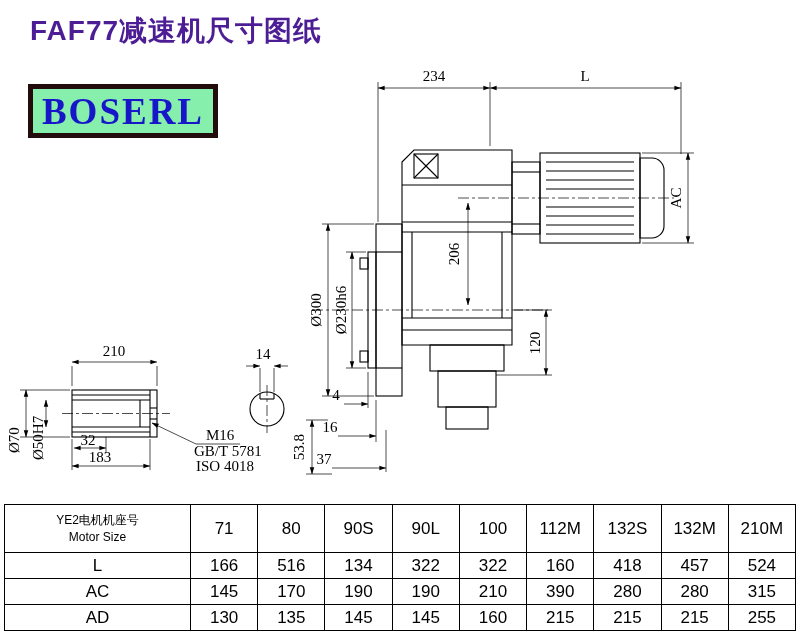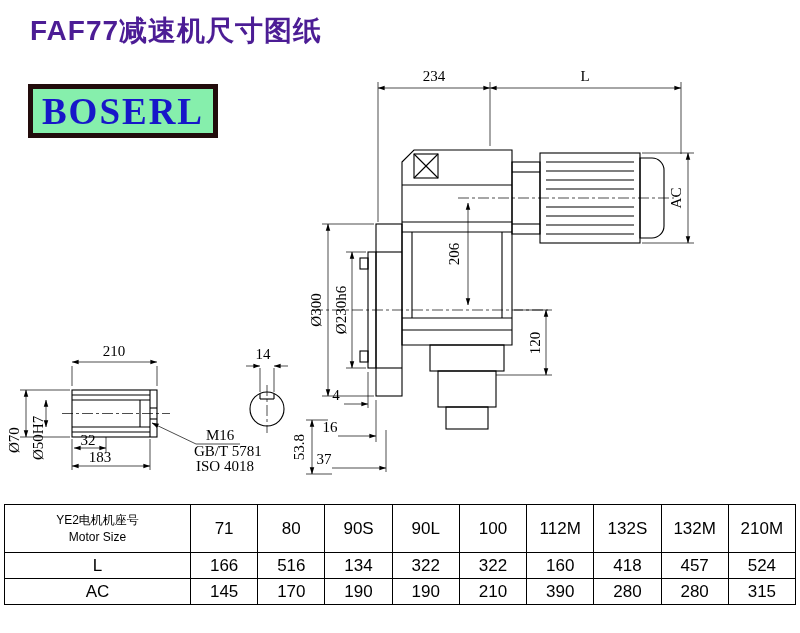--- a/index.html
+++ b/index.html
@@ -252,14 +252,26 @@
       <td>145</td>
       <td>170</td>
       <td>190</td>
       <td>190</td>
       <td>210</td>
       <td>390</td>
       <td>280</td>
       <td>280</td>
       <td>315</td>
     </tr>
+    <tr class="body">
+      <td class="first">AD</td>
+      <td>130</td>
+      <td>135</td>
+      <td>145</td>
+      <td>145</td>
+      <td>160</td>
+      <td>215</td>
+      <td>215</td>
+      <td>215</td>
+      <td>255</td>
+    </tr>
   </tbody>
 </table>
 
 </body></html>

